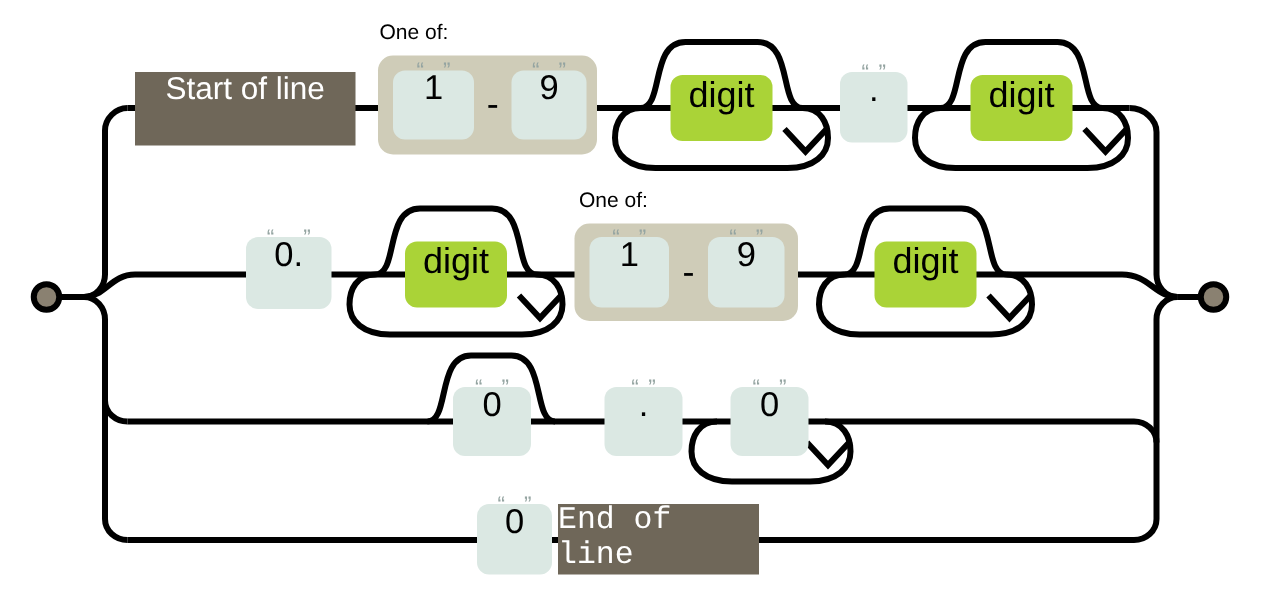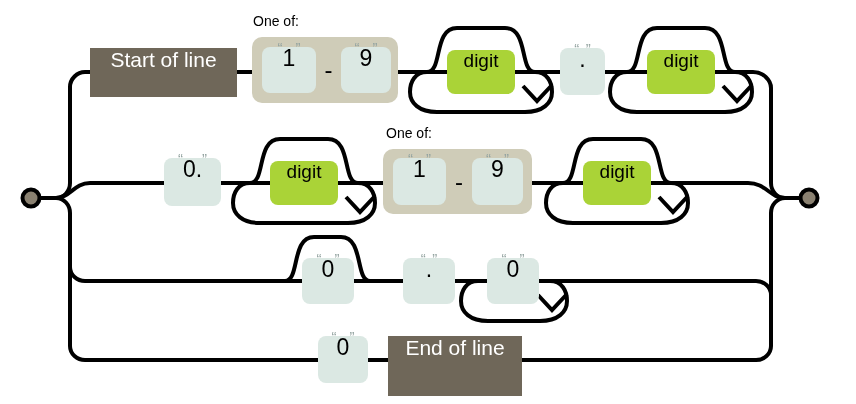--- a/index.html
+++ b/index.html
@@ -18,21 +18,21 @@
   html,body{margin:0;padding:0;background:var(--page-bg);}
   body{font-family:"Liberation Sans","DejaVu Sans",sans-serif;}
   .stage{position:relative;width:856px;height:404px;background:var(--page-bg);overflow:hidden;}
   .stage svg{position:absolute;left:0;top:0;}
   .node{position:absolute;display:flex;justify-content:center;box-sizing:border-box;}
   .ctl{background:var(--control-box-bg);color:var(--control-box-text);font-size:21px;}
   .grp{background:var(--group-box-bg);border-radius:10px;}
   .lit{background:var(--literal-box-bg);border-radius:8px;color:var(--literal-text);font-size:23px;}
   .lit .q{color:var(--literal-quote);font-size:15px;position:relative;top:-7px;line-height:1;}
   .lit .v{line-height:1;}
-  .nt{background:var(--nonterminal-box-bg);border-radius:8px;color:#000;font-size:19px;}
+  .nt{background:var(--nonterminal-box-bg);border-radius:8px;color:#000;font-size:24px;}
   .hyph{position:absolute;display:flex;align-items:center;justify-content:center;font-size:24px;color:#000;}
   .onelabel{position:absolute;font-size:14px;color:var(--label-text);white-space:nowrap;}
 </style>
 </head>
 <body>
 
 <div class="stage">
 
   <svg width="856" height="404" viewBox="0 0 856 404" fill="none" stroke="#000" stroke-width="4">
 
@@ -151,17 +151,17 @@
     <span class="q">“</span>
       <span class="v">0</span>
       <span class="q">”</span>
   </div>
 
   <div class="node lit" style="left:318px;top:336px;width:50px;height:47px;">
     <span class="q">“</span>
       <span class="v">0</span>
       <span class="q">”</span>
   </div>
-  <div class="node ctl" style="left:388px;top:336px;width:134px;height:60px;">
+  <div class="node ctl" style="left:372px;top:336px;width:134px;height:47px;font-family:Liberation Mono, monospace;">
     <span>End of line</span>
   </div>
 
 </div>
 
 </body></html>

